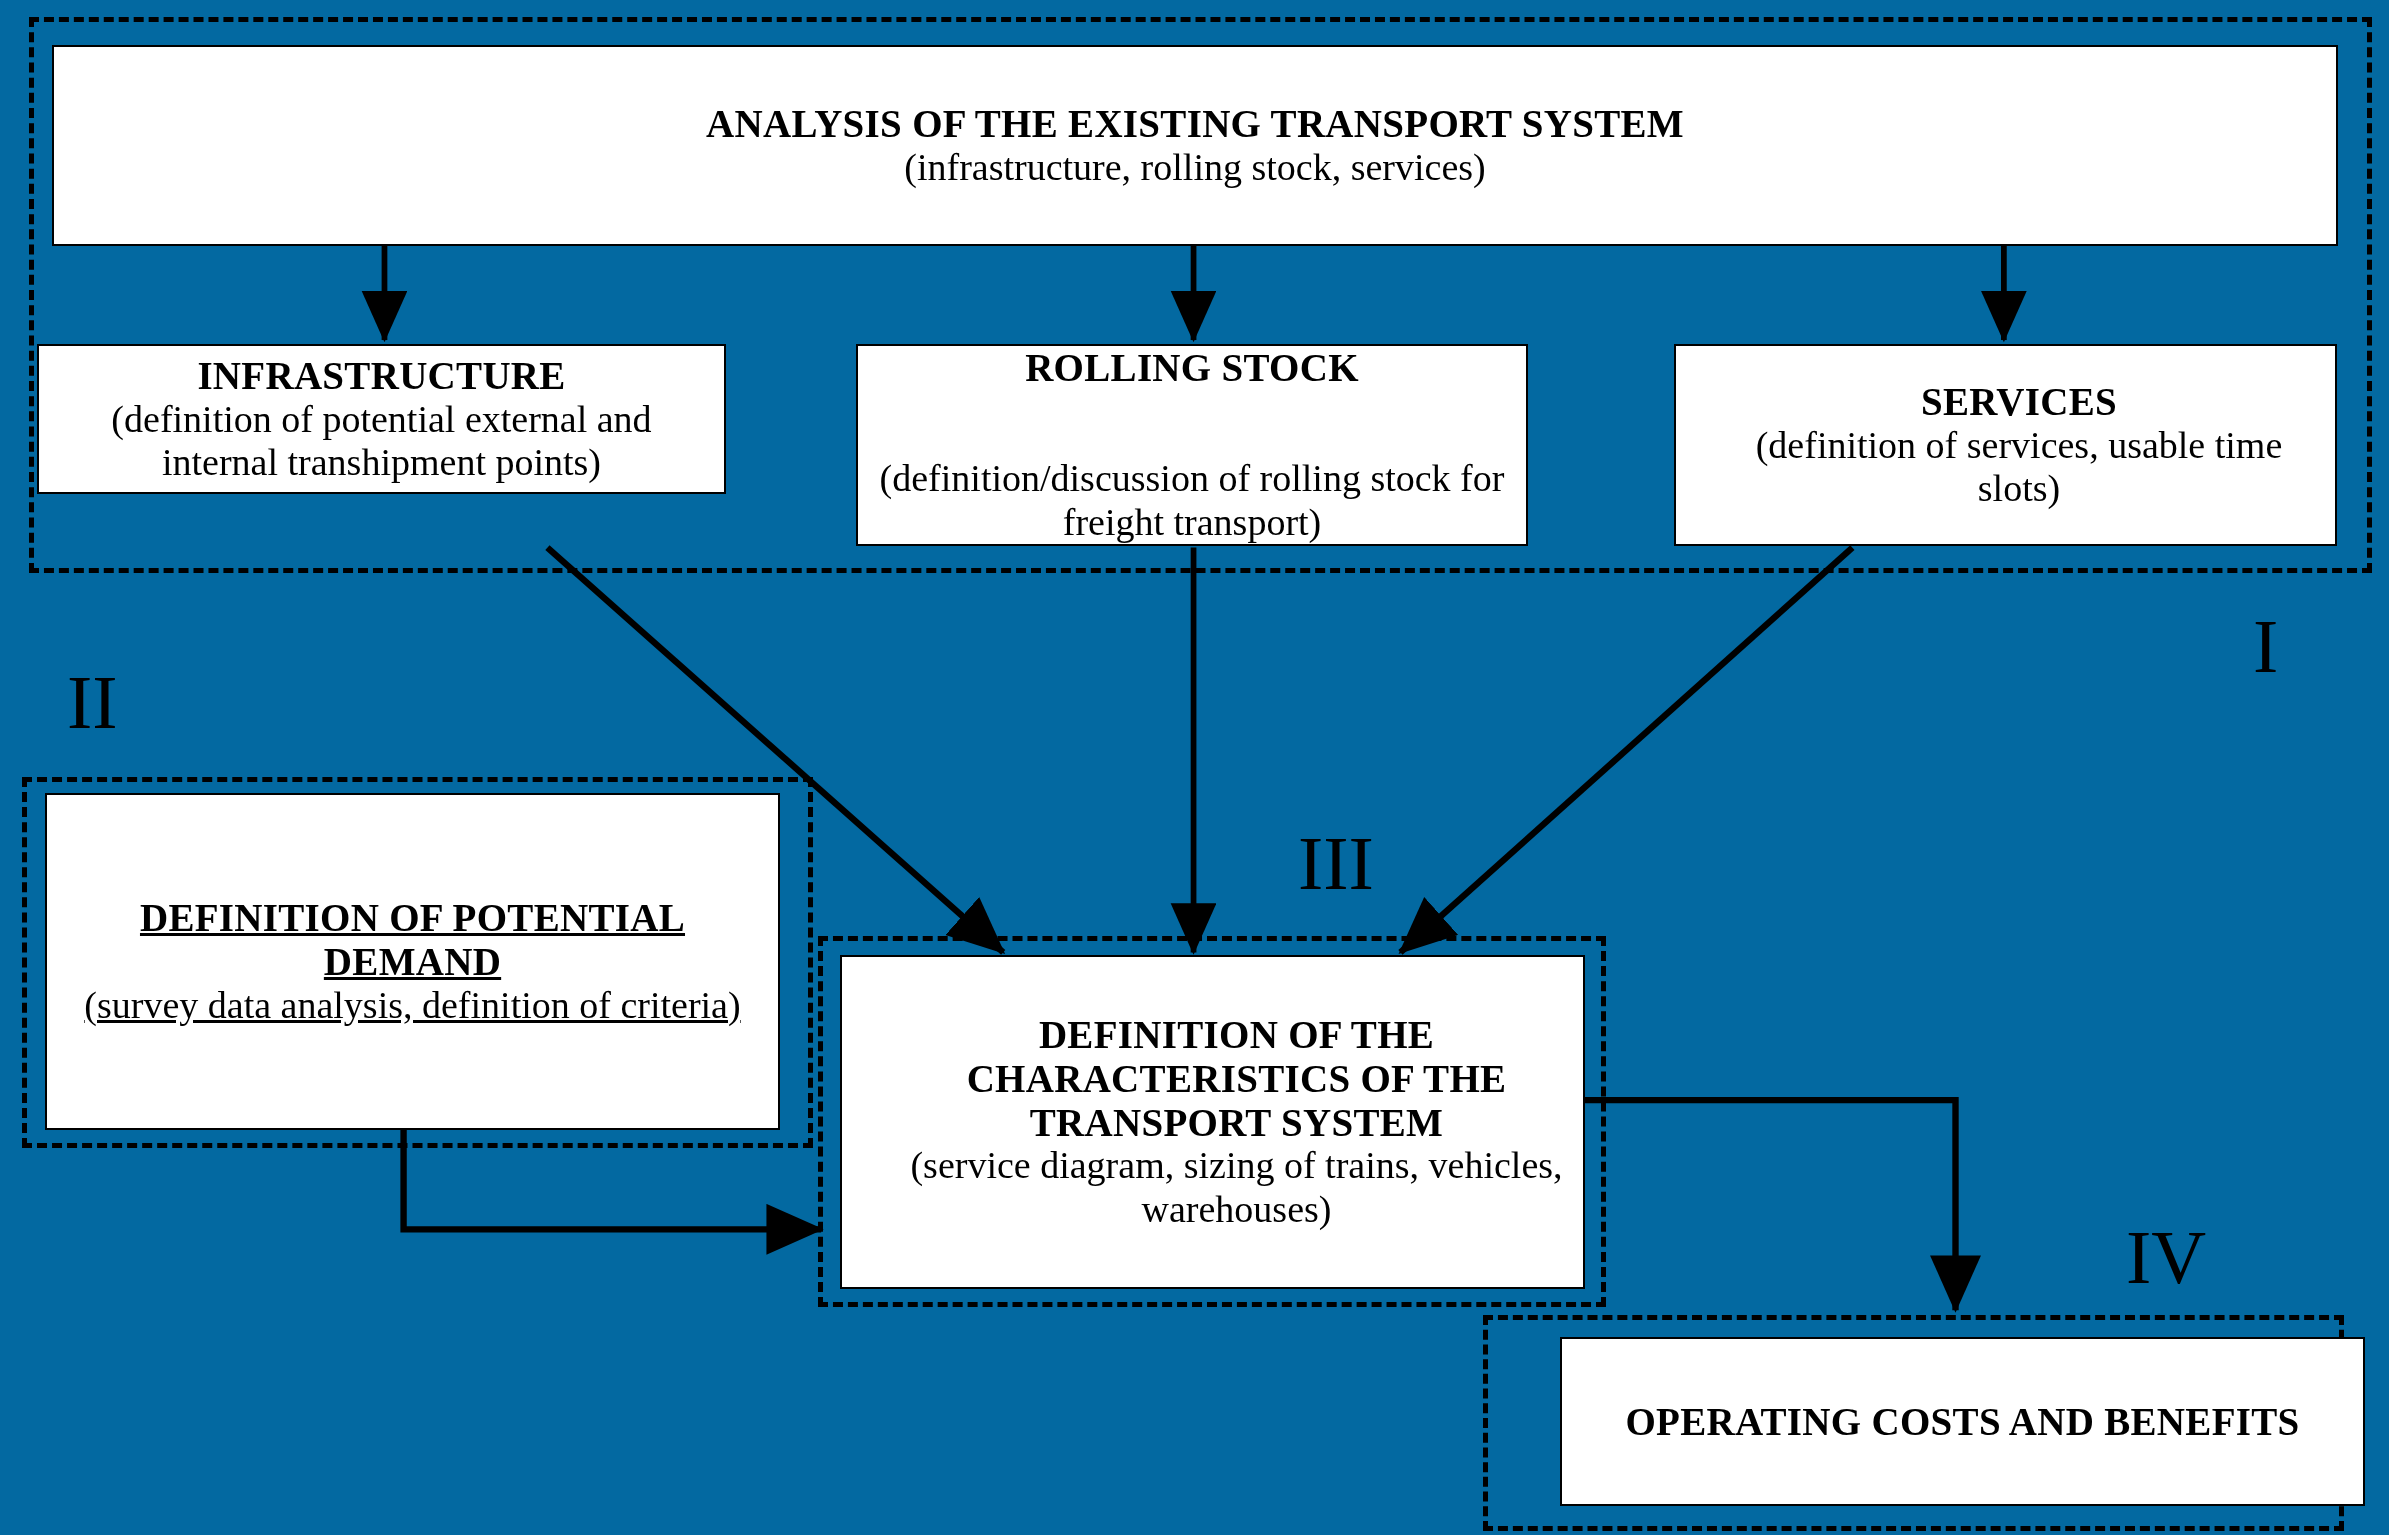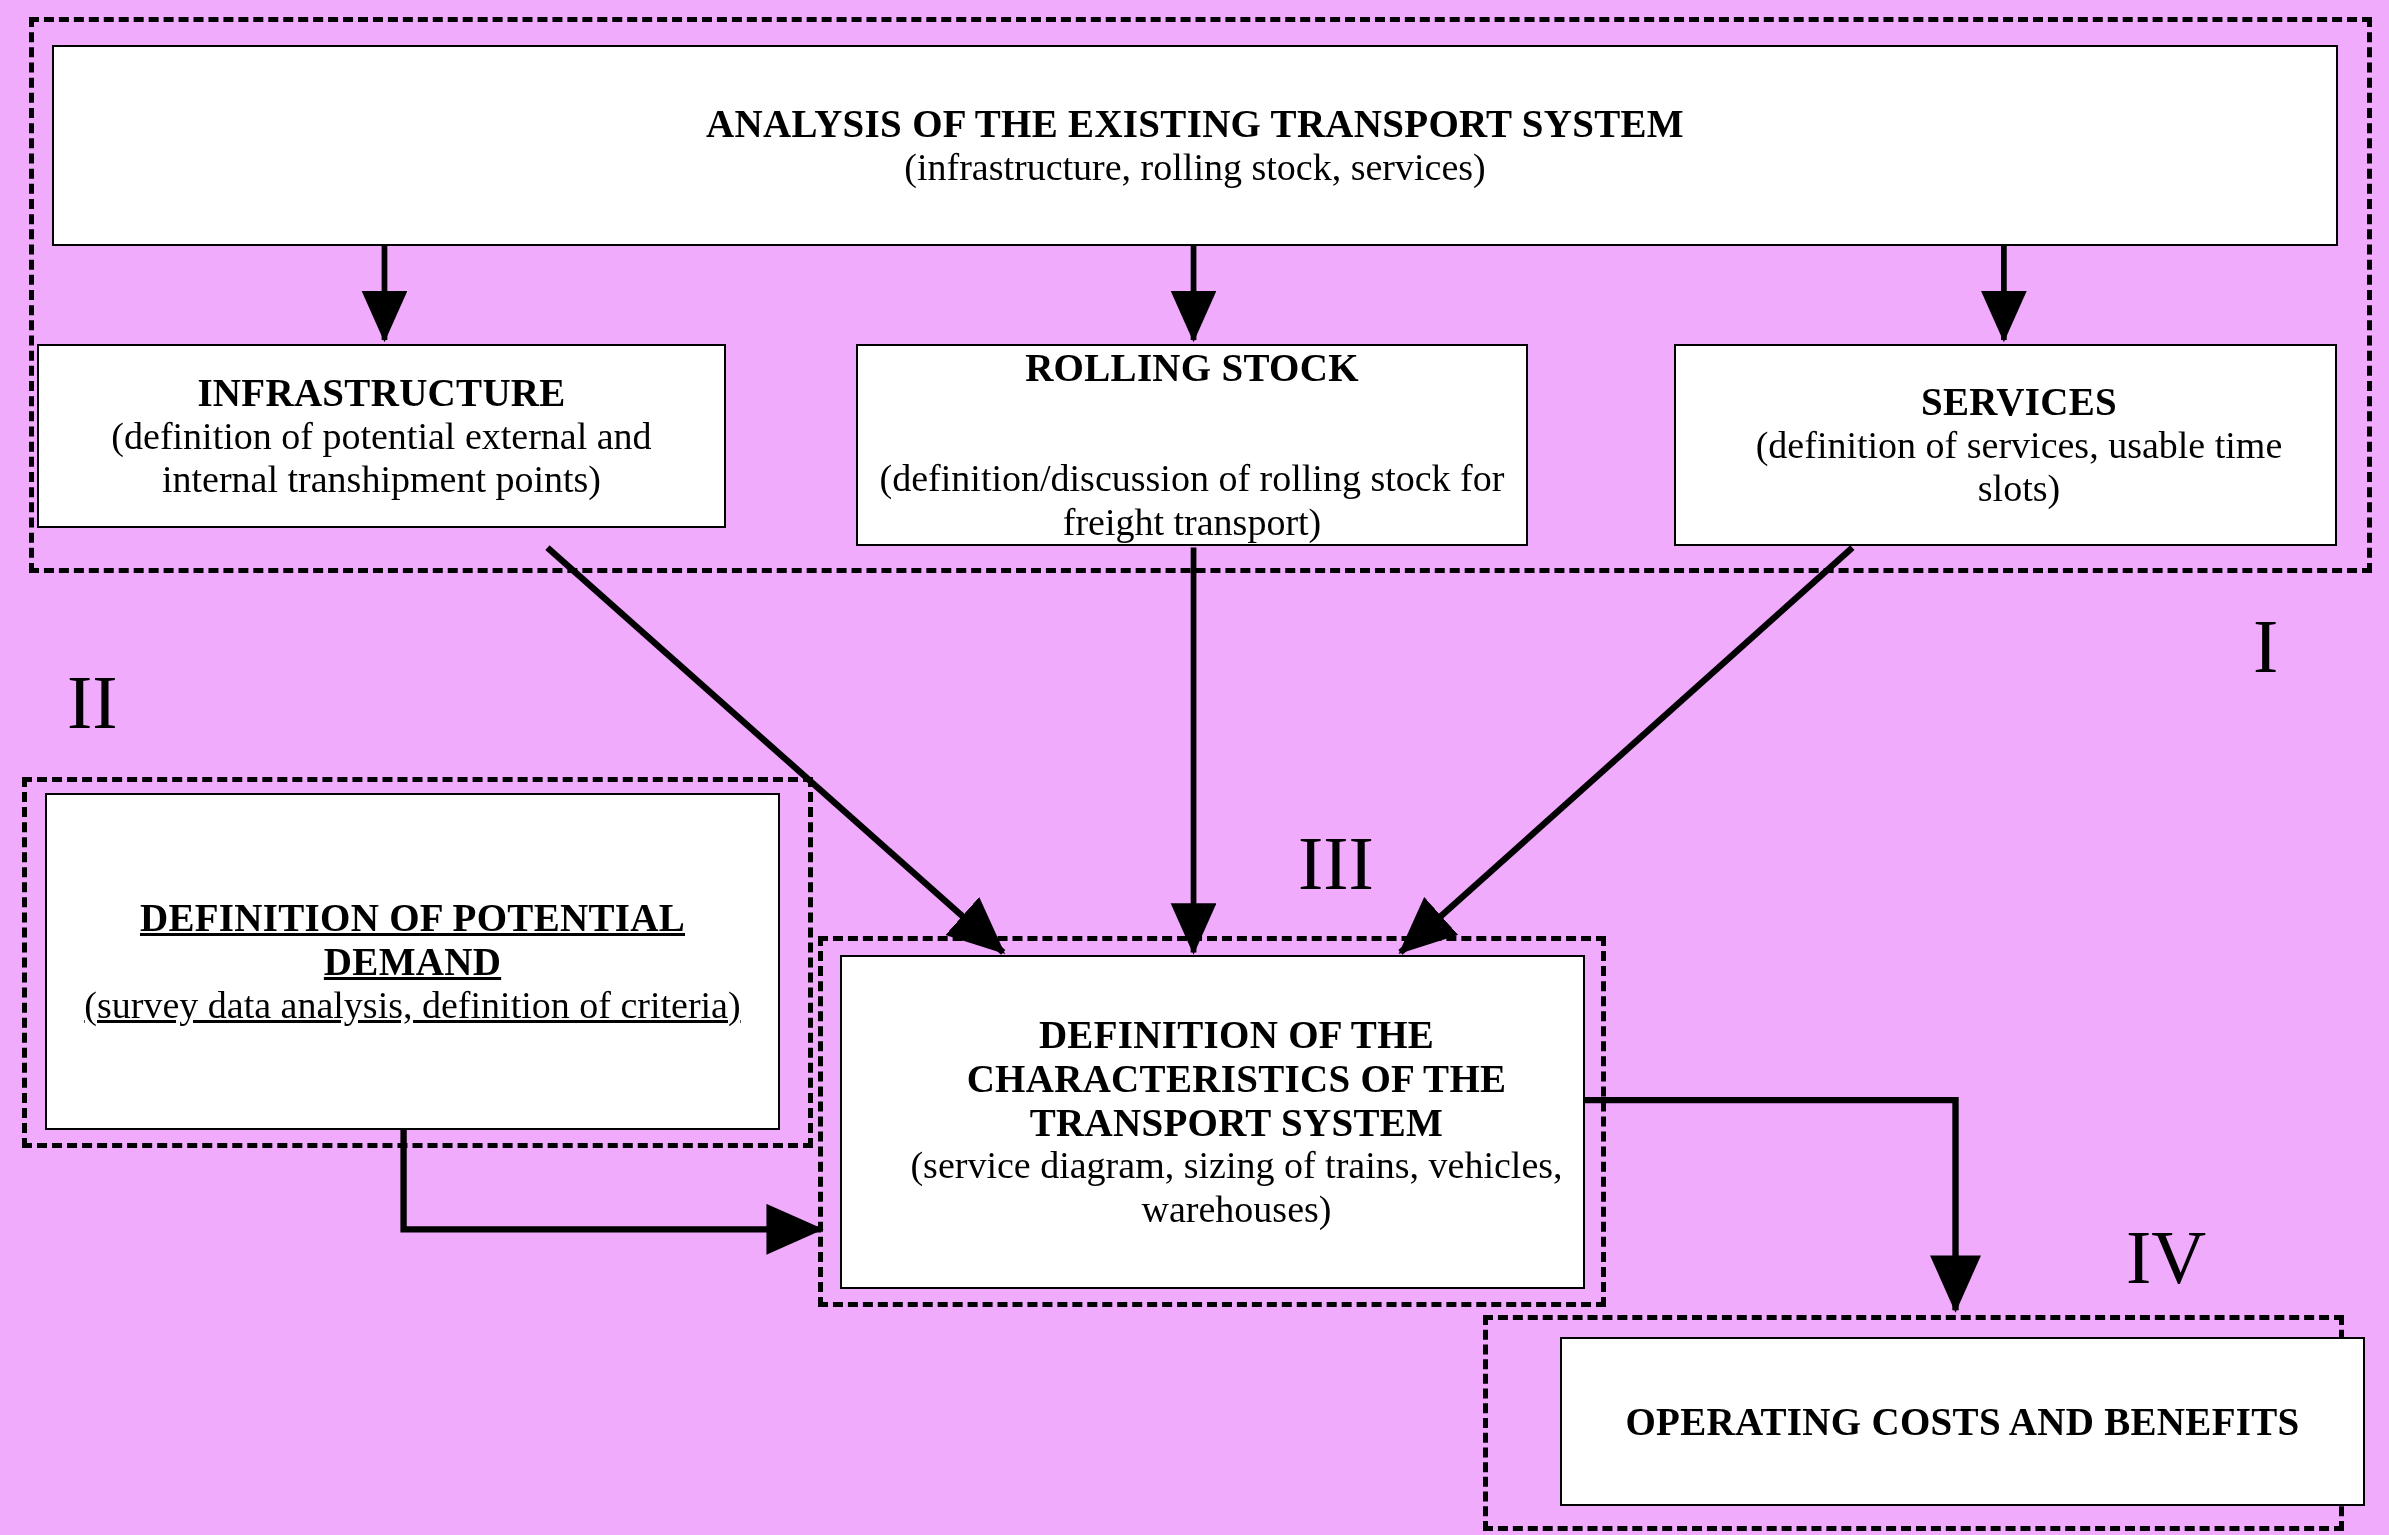--- a/index.html
+++ b/index.html
@@ -1,18 +1,18 @@
 <!DOCTYPE html>
 <html style="font-size:10.2px"><head>
 <meta charset="utf-8">
 <style>
   html,body{margin:0;padding:0;background:#ffffff;}
   body{width:2389px;height:1535px;overflow:hidden;
        font-family:"Liberation Serif","DejaVu Serif",serif;color:#000;}
-  #stage{position:relative;width:2389px;height:1535px;background:#f0abfc;}
+  #stage{position:relative;width:2389px;height:1535px;background:#0369a1;}
   svg#wires{position:absolute;left:0;top:0;width:2389px;height:1535px;}
 
   .region{position:absolute;border:5.7px dashed #000;box-sizing:border-box;}
   .nodebox{position:absolute;border:2.5px solid #000;box-sizing:border-box;
            display:flex;flex-direction:column;align-items:center;justify-content:center;
            text-align:center;background:#fff;}
   .nodebox .ttl{font-weight:bold;font-size:39px;line-height:1.12;letter-spacing:0.3px;}
   .nodebox .sub{font-weight:normal;font-size:38px;line-height:1.14;}
   .nodebox .pad{padding:0 16.6px;}
   .numeral{position:absolute;font-size:76px;line-height:1;font-weight:normal;}
@@ -52,21 +52,21 @@
     <polyline points="634,1775 634,1931 1290,1931" fill="none" stroke="#000" stroke-width="10" marker-end="url(#ah)"></polyline>
 
     <polyline points="2490,1728 3072,1728 3072,2058" fill="none" stroke="#000" stroke-width="10" marker-end="url(#ah)"></polyline>
   </svg>
 
   <div class="nodebox" style="left:52px;top:45px;width:2286px;height:201px;">
     <div class="ttl pad">ANALYSIS OF THE EXISTING TRANSPORT SYSTEM</div>
     <div class="sub pad">(infrastructure, rolling stock, services)</div>
   </div>
 
-  <div class="nodebox" style="left:37px;top:344px;width:689px;height:184px;">
+  <div class="nodebox" style="left:37px;top:344px;width:689px;height:150px;">
     <div class="ttl pad">INFRASTRUCTURE</div>
     <div class="sub pad">(definition of potential external and internal transhipment points)</div>
   </div>
 
   <div class="nodebox" style="left:856px;top:344px;width:672px;height:202px;justify-content:space-between;">
     <div class="ttl pad">ROLLING STOCK</div>
     <div class="sub pad">(definition/discussion of rolling stock for freight transport)</div>
   </div>
 
   <div class="nodebox" style="left:1674px;top:344px;width:663px;height:202px;padding-left:27px;">

